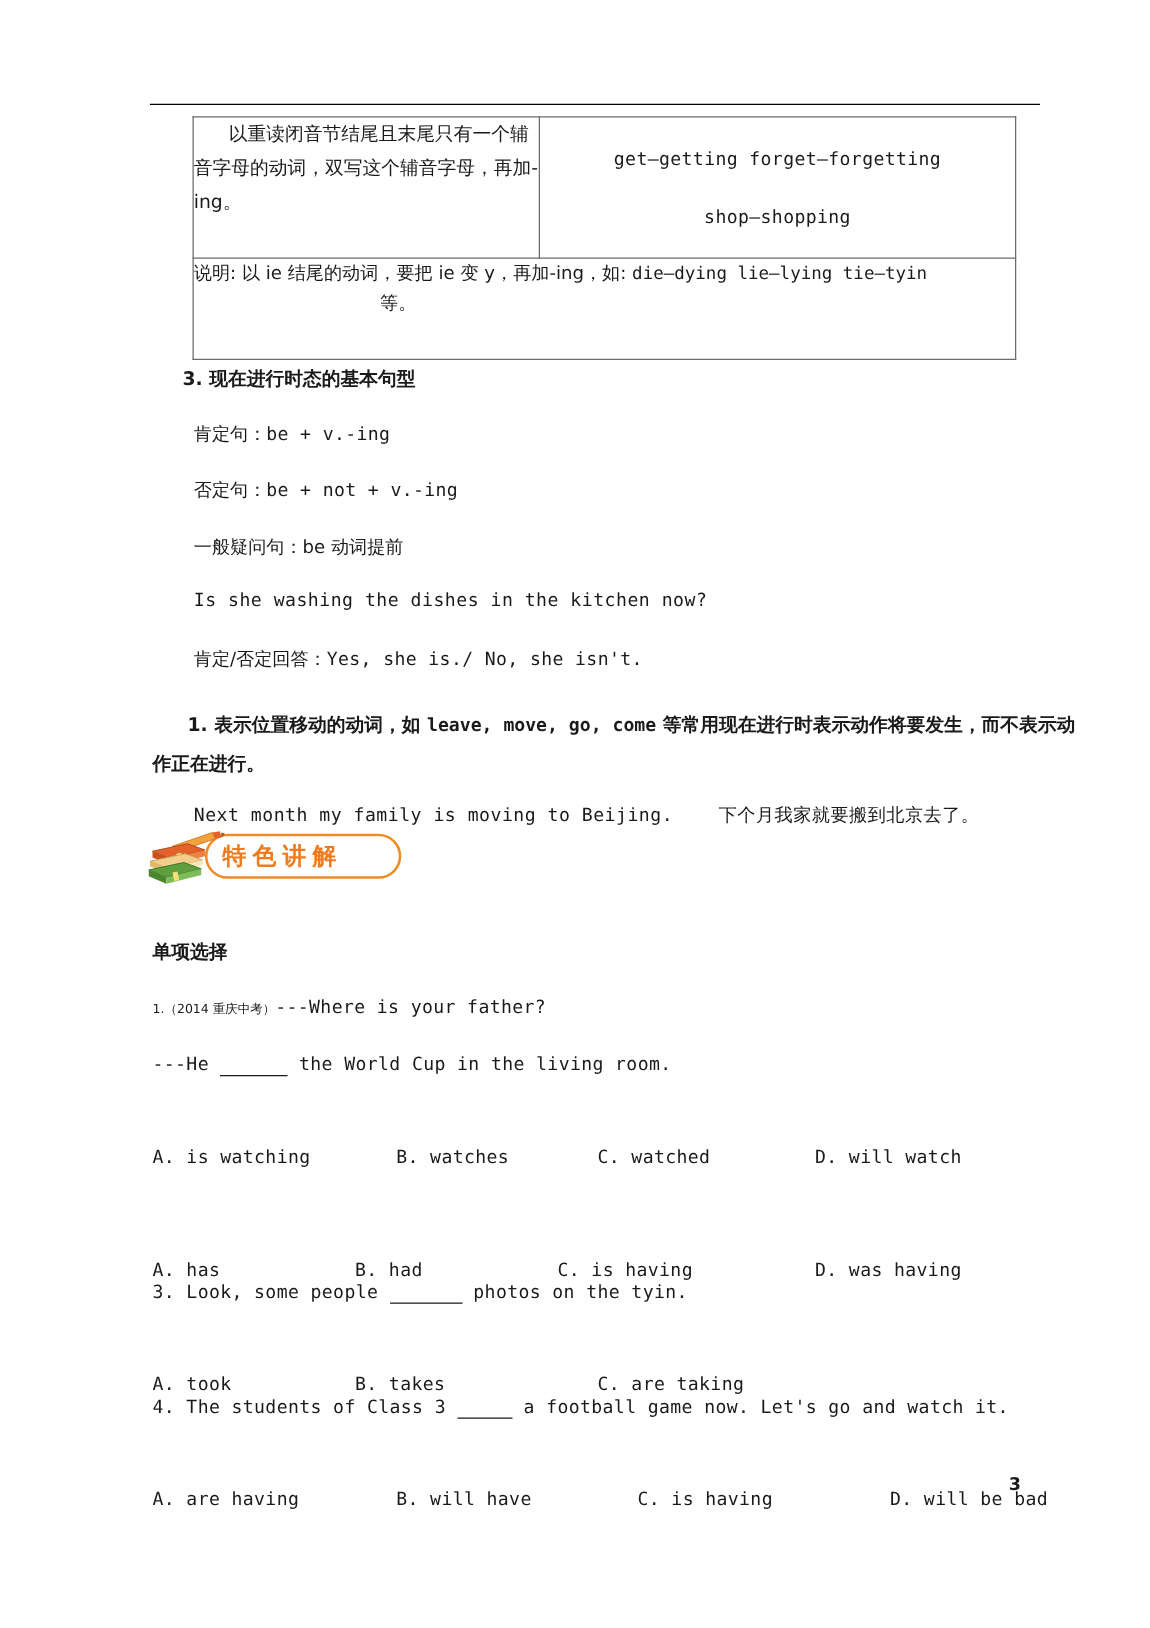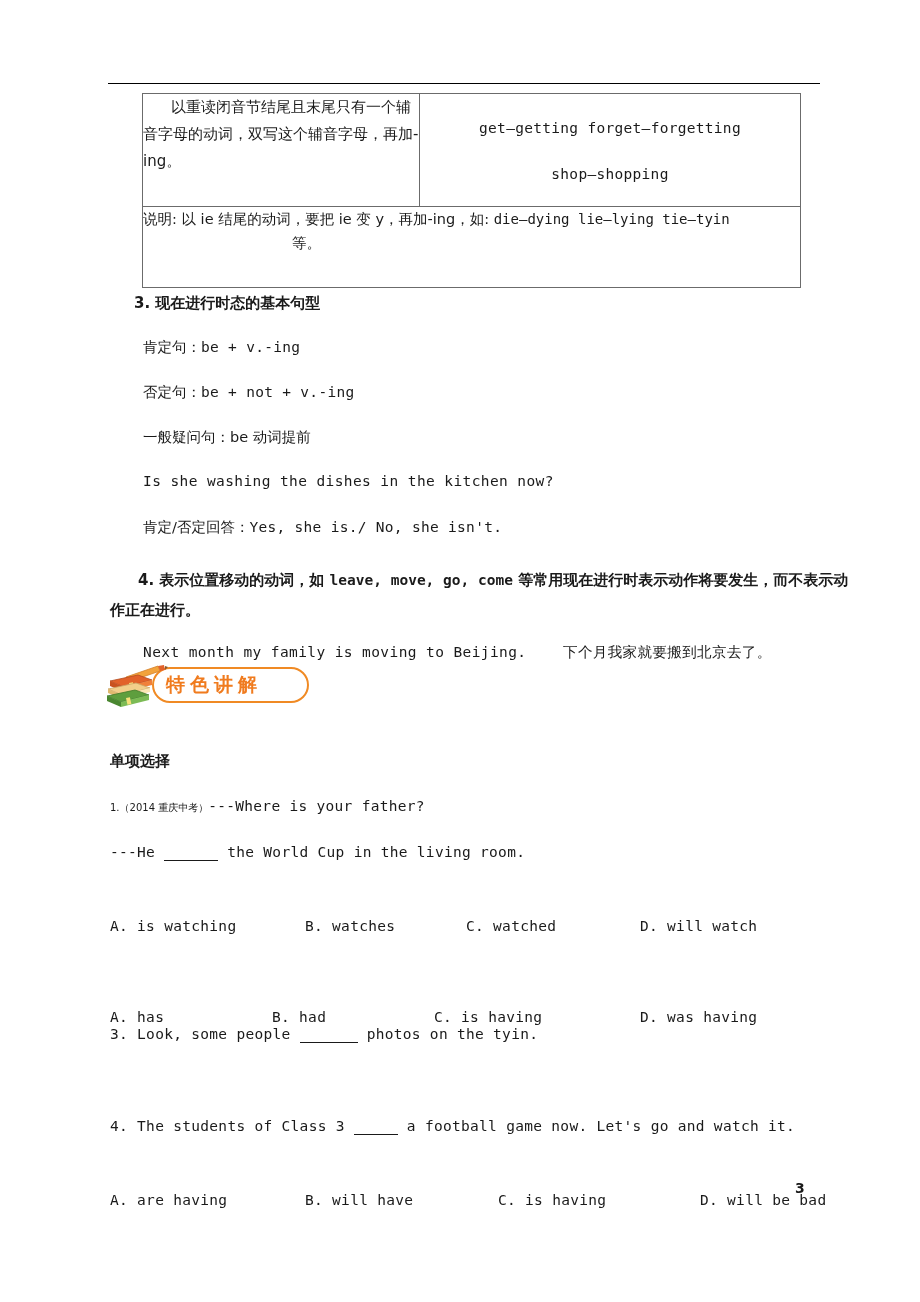--- a/index.html
+++ b/index.html
@@ -12,21 +12,21 @@
     height: 1302px;
     position: relative;
     font-family: "Liberation Serif", "DejaVu Serif", serif;
     color: #1a1a1a;
     overflow: hidden;
   }
 
   
   .page {
     position: absolute;
-    left: 0; top: 0;
+    left: 12px; top: 0;
     width: 820px;
     height: 1302px;
   }
 
   .header-rule {
     position: absolute;
     left: 108px;
     top: 83px;
     width: 712px;
     height: 0;
@@ -279,21 +279,21 @@
 
   <div class="blk" style="top:473px;">
     <div class="line-mono">Is she washing the dishes in the kitchen now?</div>
   </div>
 
   <div class="blk" style="top:518px;">
     <div class="line-zh-mono"><span>肯定/否定回答：</span><span class="m">Yes, she is./ No, she isn't.</span></div>
   </div>
 
   <div class="blk" style="top:565px;">
-    <div class="para-bold"><span>4. 表示位置移动的动词，如</span> <span class="m">leave, move, go, come</span> <span>等常用现在进行时表示动作将要发生，而不表示动作正在进行。</span></div>
+    <div class="para-bold"><span>1. 表示位置移动的动词，如</span> <span class="m">leave, move, go, come</span> <span>等常用现在进行时表示动作将要发生，而不表示动作正在进行。</span></div>
   </div>
 
   <div class="blk" style="top:643px;">
     <div class="line-mono"><span>Next month my family is moving to Beijing.</span>&nbsp;&nbsp;&nbsp;&nbsp;<span class="zhin" style="font-family:Liberation Mono, monospace;">下个月我家就要搬到北京去了。</span></div>
   </div>
 
   <div class="banner">
     <div class="banner-pill"></div>
     <div class="banner-books">
       <svg width="66" height="50" viewBox="0 0 66 50" xmlns="http://www.w3.org/2000/svg">
@@ -348,20 +348,25 @@
   <div class="opts" style="top:981px;">
     <div class="opt" style="left:0px;">A. has</div>
     <div class="opt" style="left:162px;">B. had</div>
     <div class="opt" style="left:324px;">C. is having</div>
     <div class="opt" style="left:530px;">D. was having</div>
   </div>
 
   <div class="blk" style="top:1026px;">
     <div class="q-line"><span>3. Look, some people </span><span class="blank" style="width:58px;">&nbsp;</span><span> photos on the tyin.</span></div>
   </div>
+  <div class="opts" style="top:1072px;">
+    <div class="opt" style="left:0px;">A. took</div>
+    <div class="opt" style="left:162px;">B. takes</div>
+    <div class="opt" style="left:356px;">C. are taking</div>
+  </div>
 
   <div class="blk" style="top:1118px;">
     <div class="q-line"><span>4. The students of Class 3 </span><span class="blank" style="width:44px;">&nbsp;</span><span> a football game now. Let's go and watch it.</span></div>
   </div>
   <div class="opts" style="top:1164px;">
     <div class="opt" style="left:0px;">A. are having</div>
     <div class="opt" style="left:195px;">B. will have</div>
     <div class="opt" style="left:388px;">C. is having</div>
     <div class="opt" style="left:590px;">D. will be bad</div>
   </div>

